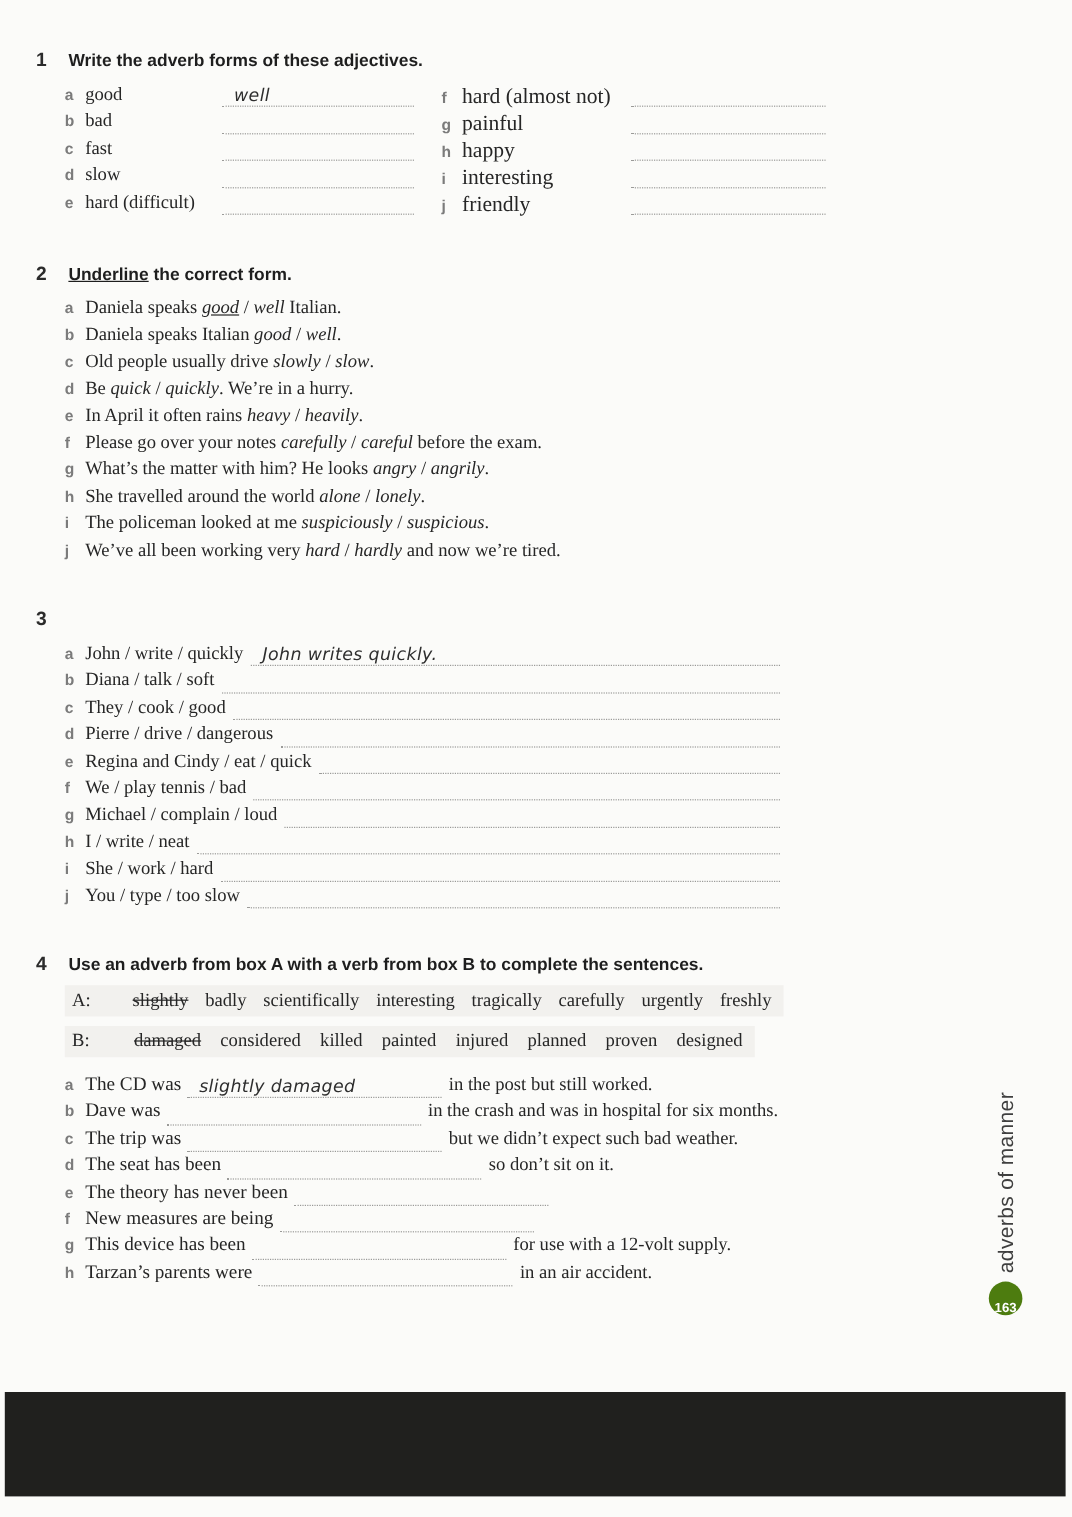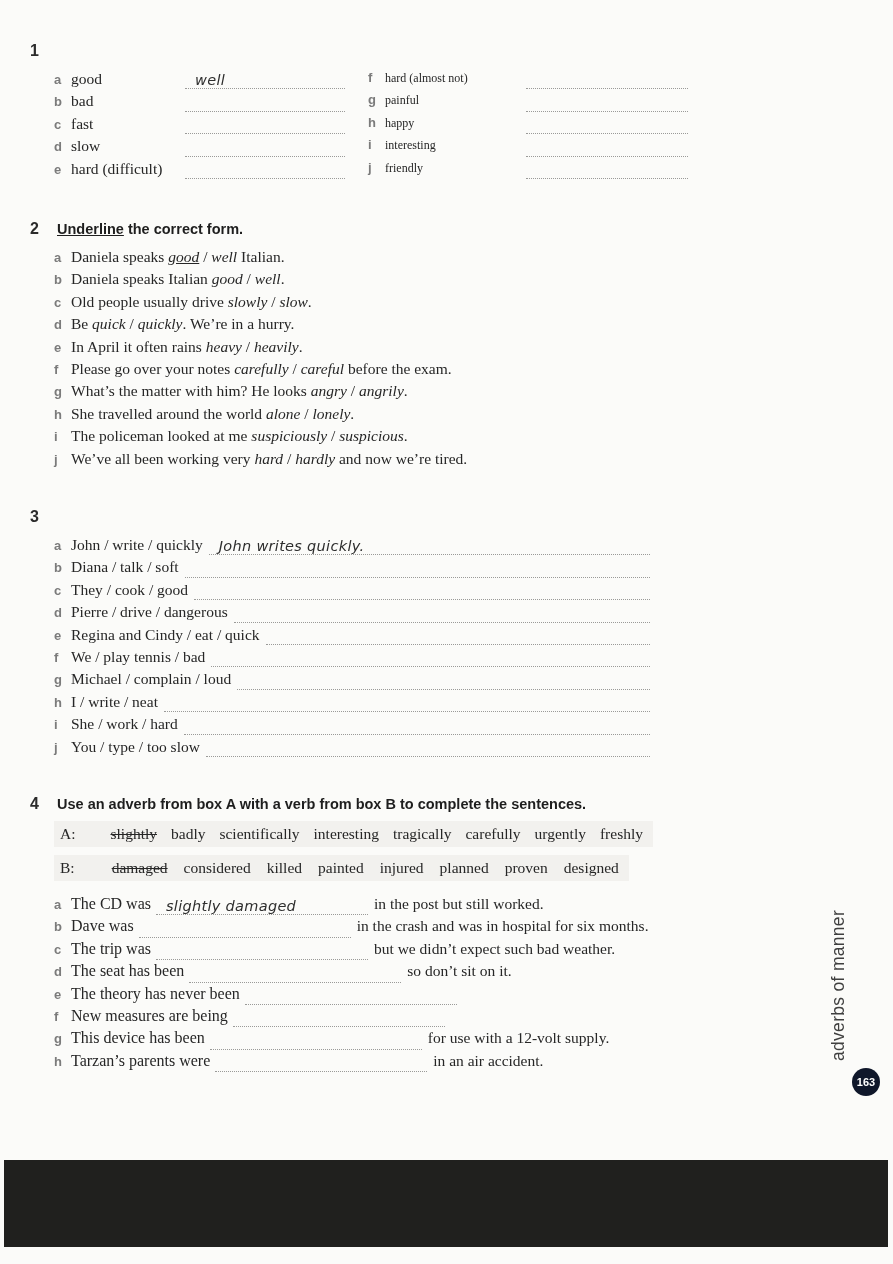--- a/index.html
+++ b/index.html
@@ -17,21 +17,21 @@
   .items{margin-top:10px;margin-left:24px;}
   .letter{font-family:"Liberation Sans",sans-serif;font-weight:bold;color:#7b7b7b;
           font-size:13px;width:17px;flex:none;}
   .serif{font-size:15.5px;}
 
   
   .ex1-cols{display:flex;margin-top:10px;margin-left:24px;}
   .ex1-row{display:flex;align-items:baseline;height:22.4px;}
   .ex1-col-left .word{width:114px;flex:none;font-size:15.5px;}
   .ex1-col-right{margin-left:23px;}
-  .ex1-col-right .word{width:141px;flex:none;font-size:12px;}
+  .ex1-col-right .word{width:141px;flex:none;font-size:18px;}
   .ans-line{position:relative;border-bottom:1px dotted #9a9a98;height:14px;
             align-self:flex-end;margin-bottom:3px;flex:none;}
   .ex1-col-left  .ans-line{width:160px;}
   .ex1-col-right .ans-line{width:162px;}
 
   
   .row2{display:flex;align-items:baseline;height:22.4px;}
   .sent{font-size:15.5px;white-space:pre-wrap;}
 
   
@@ -56,35 +56,36 @@
   .before{font-size:16px;padding-right:5px;flex:none;}
   .line4{width:212px;position:relative;border-bottom:1px dotted #9a9a98;height:14px;
          align-self:flex-end;margin-bottom:2px;flex:none;}
   .after{font-size:15.5px;padding-left:6px;flex:none;}
 
   
   .side-label{position:absolute;left:828px;top:873px;height:188px;
               writing-mode:vertical-rl;transform:rotate(180deg);
               font-family:"Liberation Sans",sans-serif;font-size:17.5px;
               color:#3f3f3f;letter-spacing:.3px;}
-  .page-num{position:absolute;left:852px;top:1068px;width:28px;height:28px;
-            border-radius:50%;background:#0f172a;color:#ffffff;
+  .page-num{position:absolute;left:824px;top:1068px;width:28px;height:28px;
+            border-radius:50%;background:#4d7c0f;color:#ffffff;
             font-family:"Liberation Sans",sans-serif;font-size:11px;font-weight:bold;
-            display:flex;align-items:center;justify-content:center;}
+            display:flex;align-items:flex-end;justify-content:center;}
 
   .band{position:absolute;left:4px;right:5px;top:1160px;height:87px;background:#20201e;}
 </style>
 </head>
 <body>
 
 <div class="page">
 
   <section class="ex" style="top:42px">
     <div class="ex-head">
       <span class="num">1</span>
+      <span class="ex-title">Write the adverb forms of these adjectives.</span>
     </div>
     <div class="ex1-cols" id="ex1-cols">
         <div class="ex1-col-left">
           <div class="ex1-row">
             <span class="letter">a</span>
             <span class="word serif">good</span>
             <span class="ans-line">
               <span class="handwriting">well</span>
             </span>
           </div>

